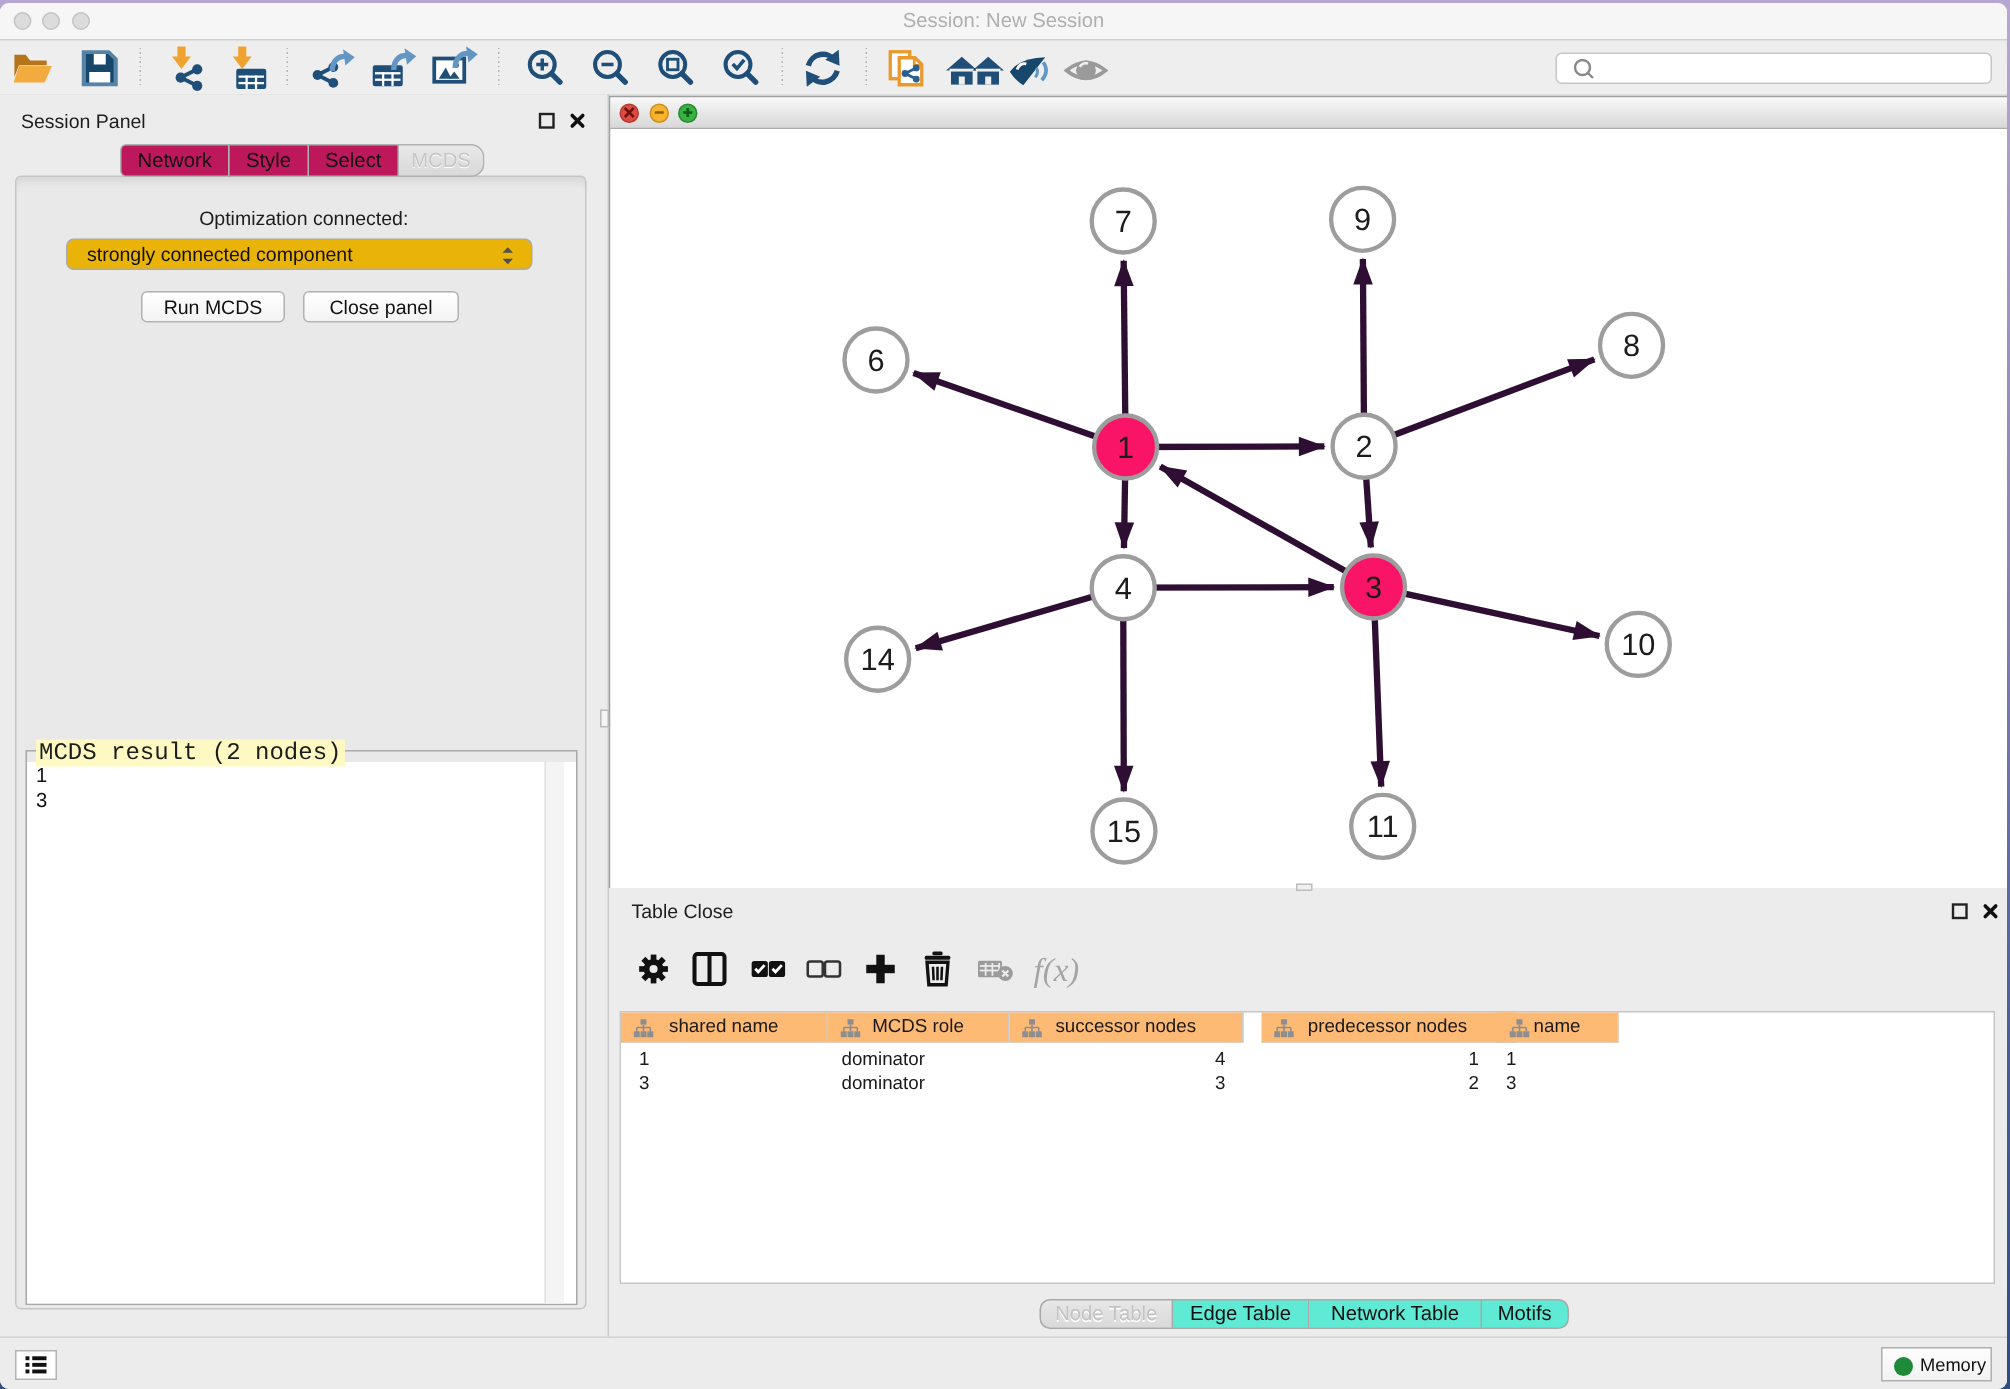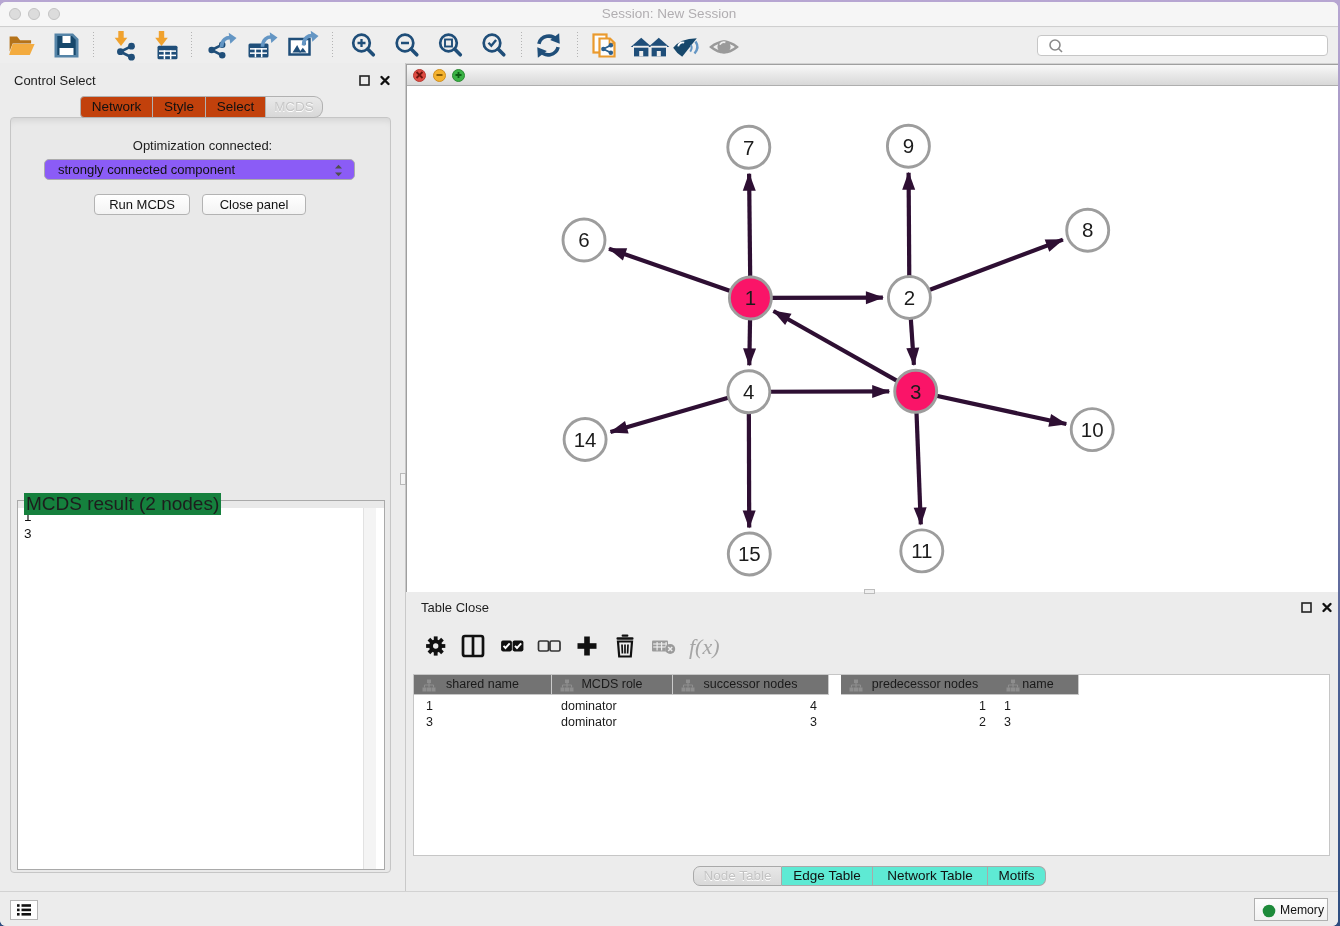--- a/index.html
+++ b/index.html
@@ -21,45 +21,45 @@
 
 #toolbar { left:0; top:26px; width:1338px; height:36px; background:#eeeeee; border-bottom:1px solid #d2d2d2; }
 .tsep { position:absolute; top:4px; width:1px; height:26px;
   background-image:repeating-linear-gradient(180deg,#b4b4b4 0 1px,transparent 1px 3px); }
 #searchbox { position:absolute; left:1037px; top:7px; width:291px; height:21px; background:#fff; border:1px solid #c6c6c6; border-radius:4px; }
 
 #leftpanel { left:0; top:61px; width:405px; height:828px; background:#ececec; }
 #cp-title { position:absolute; left:14px; top:10px; font-size:13px; color:#1d1d1d; }
 #cpbox { position:absolute; left:10px; top:53.5px; width:381px; height:756px; background:#e9e9e9; border:1px solid #c6c6c6; border-radius:4px; box-shadow:inset 0 7px 7px -5px rgba(0,0,0,0.10); }
 .tabrow { position:absolute; display:flex; }
-.tab { height:22px; line-height:20px; text-align:center; font-size:13.5px; color:#111; background:#c2410c; border:1px solid #b1b1b1; border-left:none; }
+.tab { height:22px; line-height:20px; text-align:center; font-size:13.5px; color:#111; background:#be185d; border:1px solid #b1b1b1; border-left:none; }
 .tab.first { border-left:1px solid #b1b1b1; border-radius:4px 0 0 4px; }
 .tab.sel { background:linear-gradient(#e9e9e9,#d8d8d8); color:#c6c6c6; text-shadow:0 1px 0 #fff; border-radius:0 9px 9px 0; }
 #opt-label { position:absolute; left:0; width:100%; top:75px; text-align:center; font-size:13px; color:#1d1d1d; }
-#dropdown { position:absolute; left:44px; top:96px; width:311px; height:21px; background:#8b5cf6; border:1px solid #ababab; border-radius:5px; font-size:13px; color:#111; line-height:19px; padding-left:13px; }
+#dropdown { position:absolute; left:44px; top:96px; width:311px; height:21px; background:#eab308; border:1px solid #ababab; border-radius:5px; font-size:13px; color:#111; line-height:19px; padding-left:13px; }
 .btn { position:absolute; height:21px; background:linear-gradient(#ffffff,#f3f3f3); border:1px solid #b3b3b3; border-radius:4px; font-size:13px; color:#111; text-align:center; line-height:19px; }
 #fieldset { position:absolute; left:17px; top:437px; width:368px; height:370px; border:1px solid #a9a9a9; }
-#fieldset-legend { position:absolute; left:6px; top:-8px; background:#15803d; padding:0 2px; font-size:19px; color:#1d1d1d; }
+#fieldset-legend { position:absolute; left:6px; top:-8px; background:#fef9c3; padding:0 2px; font-size:16px; color:#1d1d1d;font-family:Liberation Mono, monospace; }
 #fieldwhite { position:absolute; left:0px; top:7px; width:366px; height:361px; background:#fff; }
 #fieldscroll { position:absolute; right:8px; top:0; width:13px; height:361px; background:#f4f4f4; border-left:1px solid #e2e2e2; }
 #fieldtext { position:absolute; left:6px; top:1px; font-size:13.5px; color:#111; line-height:16.5px; }
 
 #vsplit { left:405px; top:61px; width:1px; height:830px; background:#c9c9c9; }
 
 #netwin { left:406px; top:62px; width:932px; height:530px; border:1px solid #9f9f9f; border-right:none; background:#fff; }
 #nettitle { position:absolute; left:0; top:0; width:100%; height:21px; background:linear-gradient(#f8f8f8,#d8d8d8); border-bottom:1px solid #aeaeae; }
 #nettitle .t { position:absolute; width:100%; text-align:center; top:3px; font-size:13px; color:#2b2b2b; font-weight:500;margin-top:25px; }
 .mac { position:absolute; top:3.5px; width:13px; height:13px; border-radius:50%; }
 #netcanvas { position:absolute; left:0; top:22px; width:930px; height:506px; background:#fff; overflow:hidden; }
 
 #tablepanel { left:406px; top:590px; width:932px; height:299px; background:#ececec; }
 #tp-title { position:absolute; left:15px; top:8px; font-size:13px; color:#1d1d1d; }
 #tp-toolbar { position:absolute; left:0; top:28px; width:932px; height:42px; }
 #tbl { position:absolute; left:7px; top:81.5px; width:917px; height:182px; background:#fff; border:1px solid #c6c6c6; }
-.hcell { position:absolute; top:0; height:20px; background:#737373; border-right:1px solid #cbcbcb; border-bottom:1px solid #c6c6c6; font-size:12.5px; color:#1a1a1a; text-align:center; line-height:19px; }
+.hcell { position:absolute; top:0; height:20px; background:#fdba74; border-right:1px solid #cbcbcb; border-bottom:1px solid #c6c6c6; font-size:12.5px; color:#1a1a1a; text-align:center; line-height:19px; }
 .cell { position:absolute; font-size:12.5px; color:#1a1a1a; height:16px; line-height:16px; }
 .btabs { position:absolute; display:flex; top:274px; }
 .btab { height:20px; line-height:18px; text-align:center; font-size:13.5px; color:#111; background:#5eead4; border:1px solid #a9a9a9; border-left:none; }
 .btab.first { border-left:1px solid #a9a9a9; border-radius:7px 0 0 7px; background:linear-gradient(#e7e7e7,#d9d9d9); color:#c3c3c3; text-shadow:0 1px 0 #fff; }
 .btab.last { border-radius:0 7px 7px 0; }
 
 #statusbar { left:0; top:889px; width:1338px; height:35px; background:#ececec; border-top:1px solid #d2d2d2;padding-left:44px; }
 #listbtn { position:absolute; left:10px; top:8px; width:28px; height:20px; background:#fdfdfd; border:1px solid #b5b5b5; }
 #membtn { position:absolute; left:1254px; top:6px; width:74px; height:23px; background:linear-gradient(#fdfdfd,#f2f2f2); border:1px solid #b0b0b0; font-size:13px; color:#111; }
 </style>
@@ -217,21 +217,21 @@
     <div class="tsep" style="left:521px;"></div>
     <div class="tsep" style="left:577px;"></div>
     <div id="searchbox">
       <svg width="20" height="20" style="position:absolute;left:8px;top:0px;" viewBox="0 0 20 20">
         <circle cx="9" cy="9" r="5" fill="none" stroke="#8a8a8a" stroke-width="1.6"></circle>
         <line x1="12.7" y1="12.7" x2="16" y2="16" stroke="#8a8a8a" stroke-width="1.6"></line>
       </svg>
     </div>
   </div>
   <div class="abs" id="leftpanel">
-    <div id="cp-title">Control Select</div>
+    <div id="cp-title">Session Panel</div>
     <svg width="40" height="14" style="position:absolute;left:357px;top:11px;">
       <rect x="3" y="2" width="9" height="9" fill="none" stroke="#222" stroke-width="1.6"></rect>
       <path d="M 24.5 3 L 31.5 10 M 31.5 3 L 24.5 10" stroke="#111" stroke-width="2.4" stroke-linecap="round"></path>
     </svg>
     <div id="cpbox"></div>
     <div class="tabrow" style="left:80px; top:33px;">
       <div class="tab first" style="width:73px;">Network</div>
       <div class="tab" style="width:53px;">Style</div>
       <div class="tab" style="width:60px;">Select</div>
       <div class="tab sel" style="width:57px;">MCDS</div>

